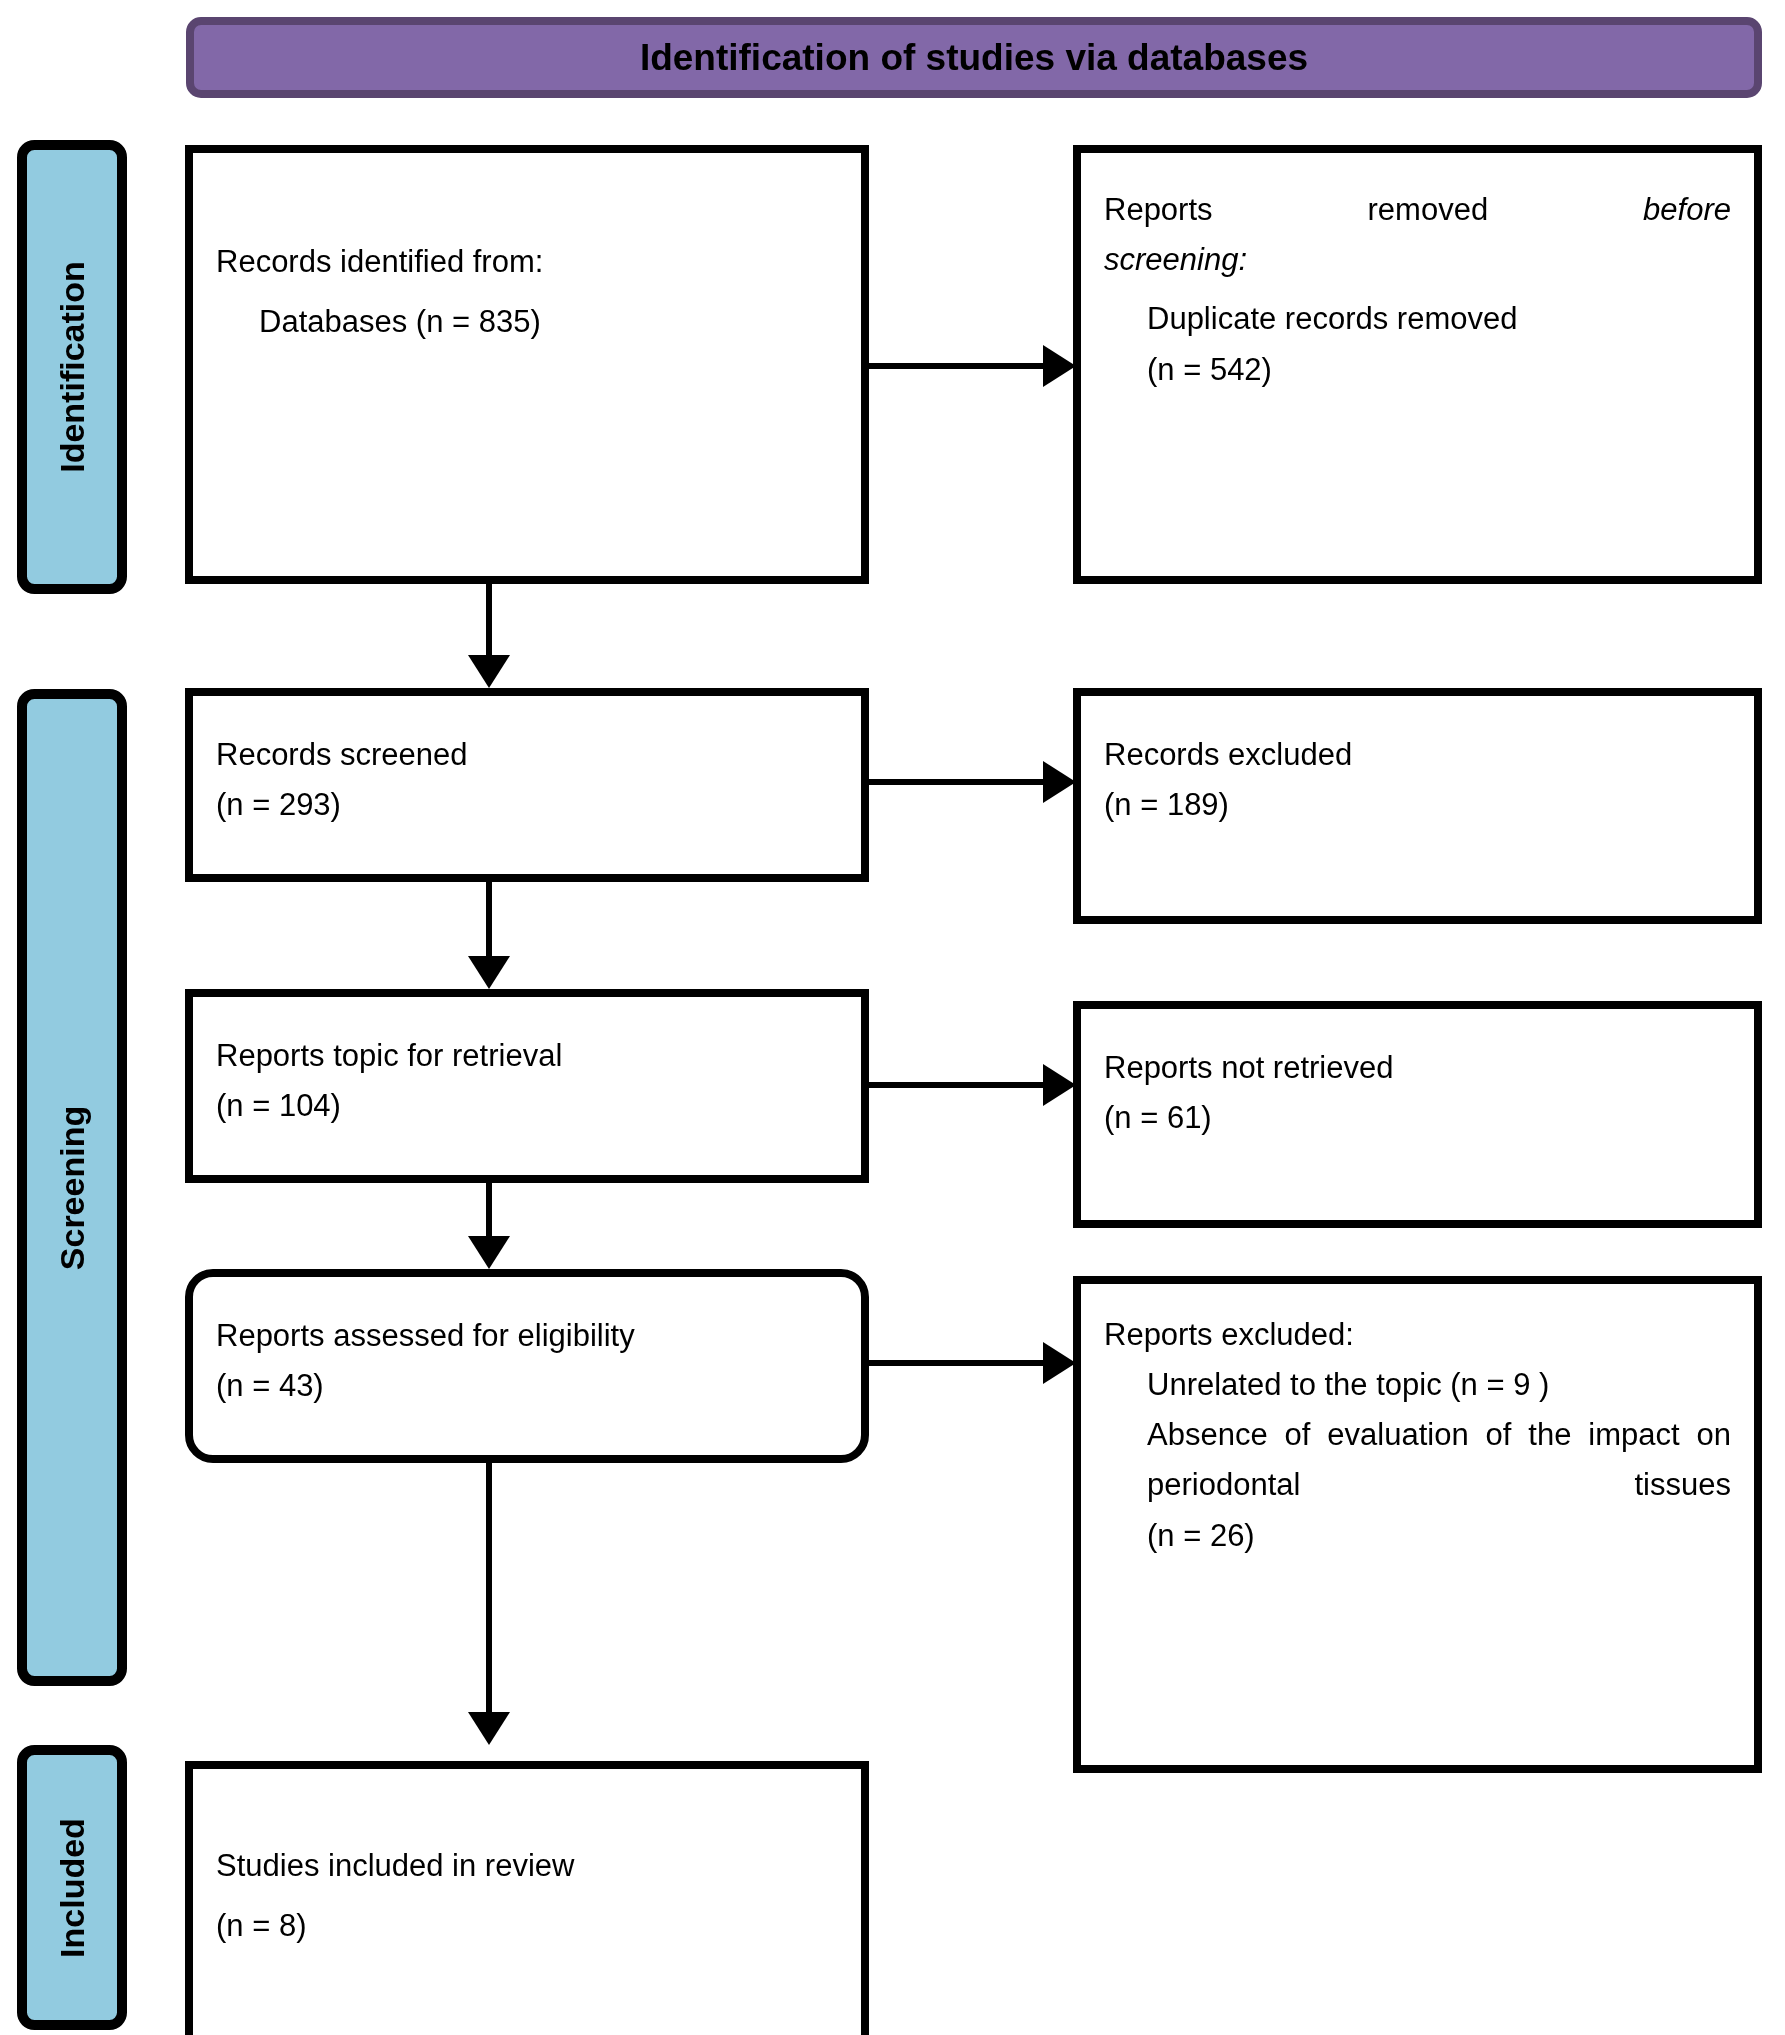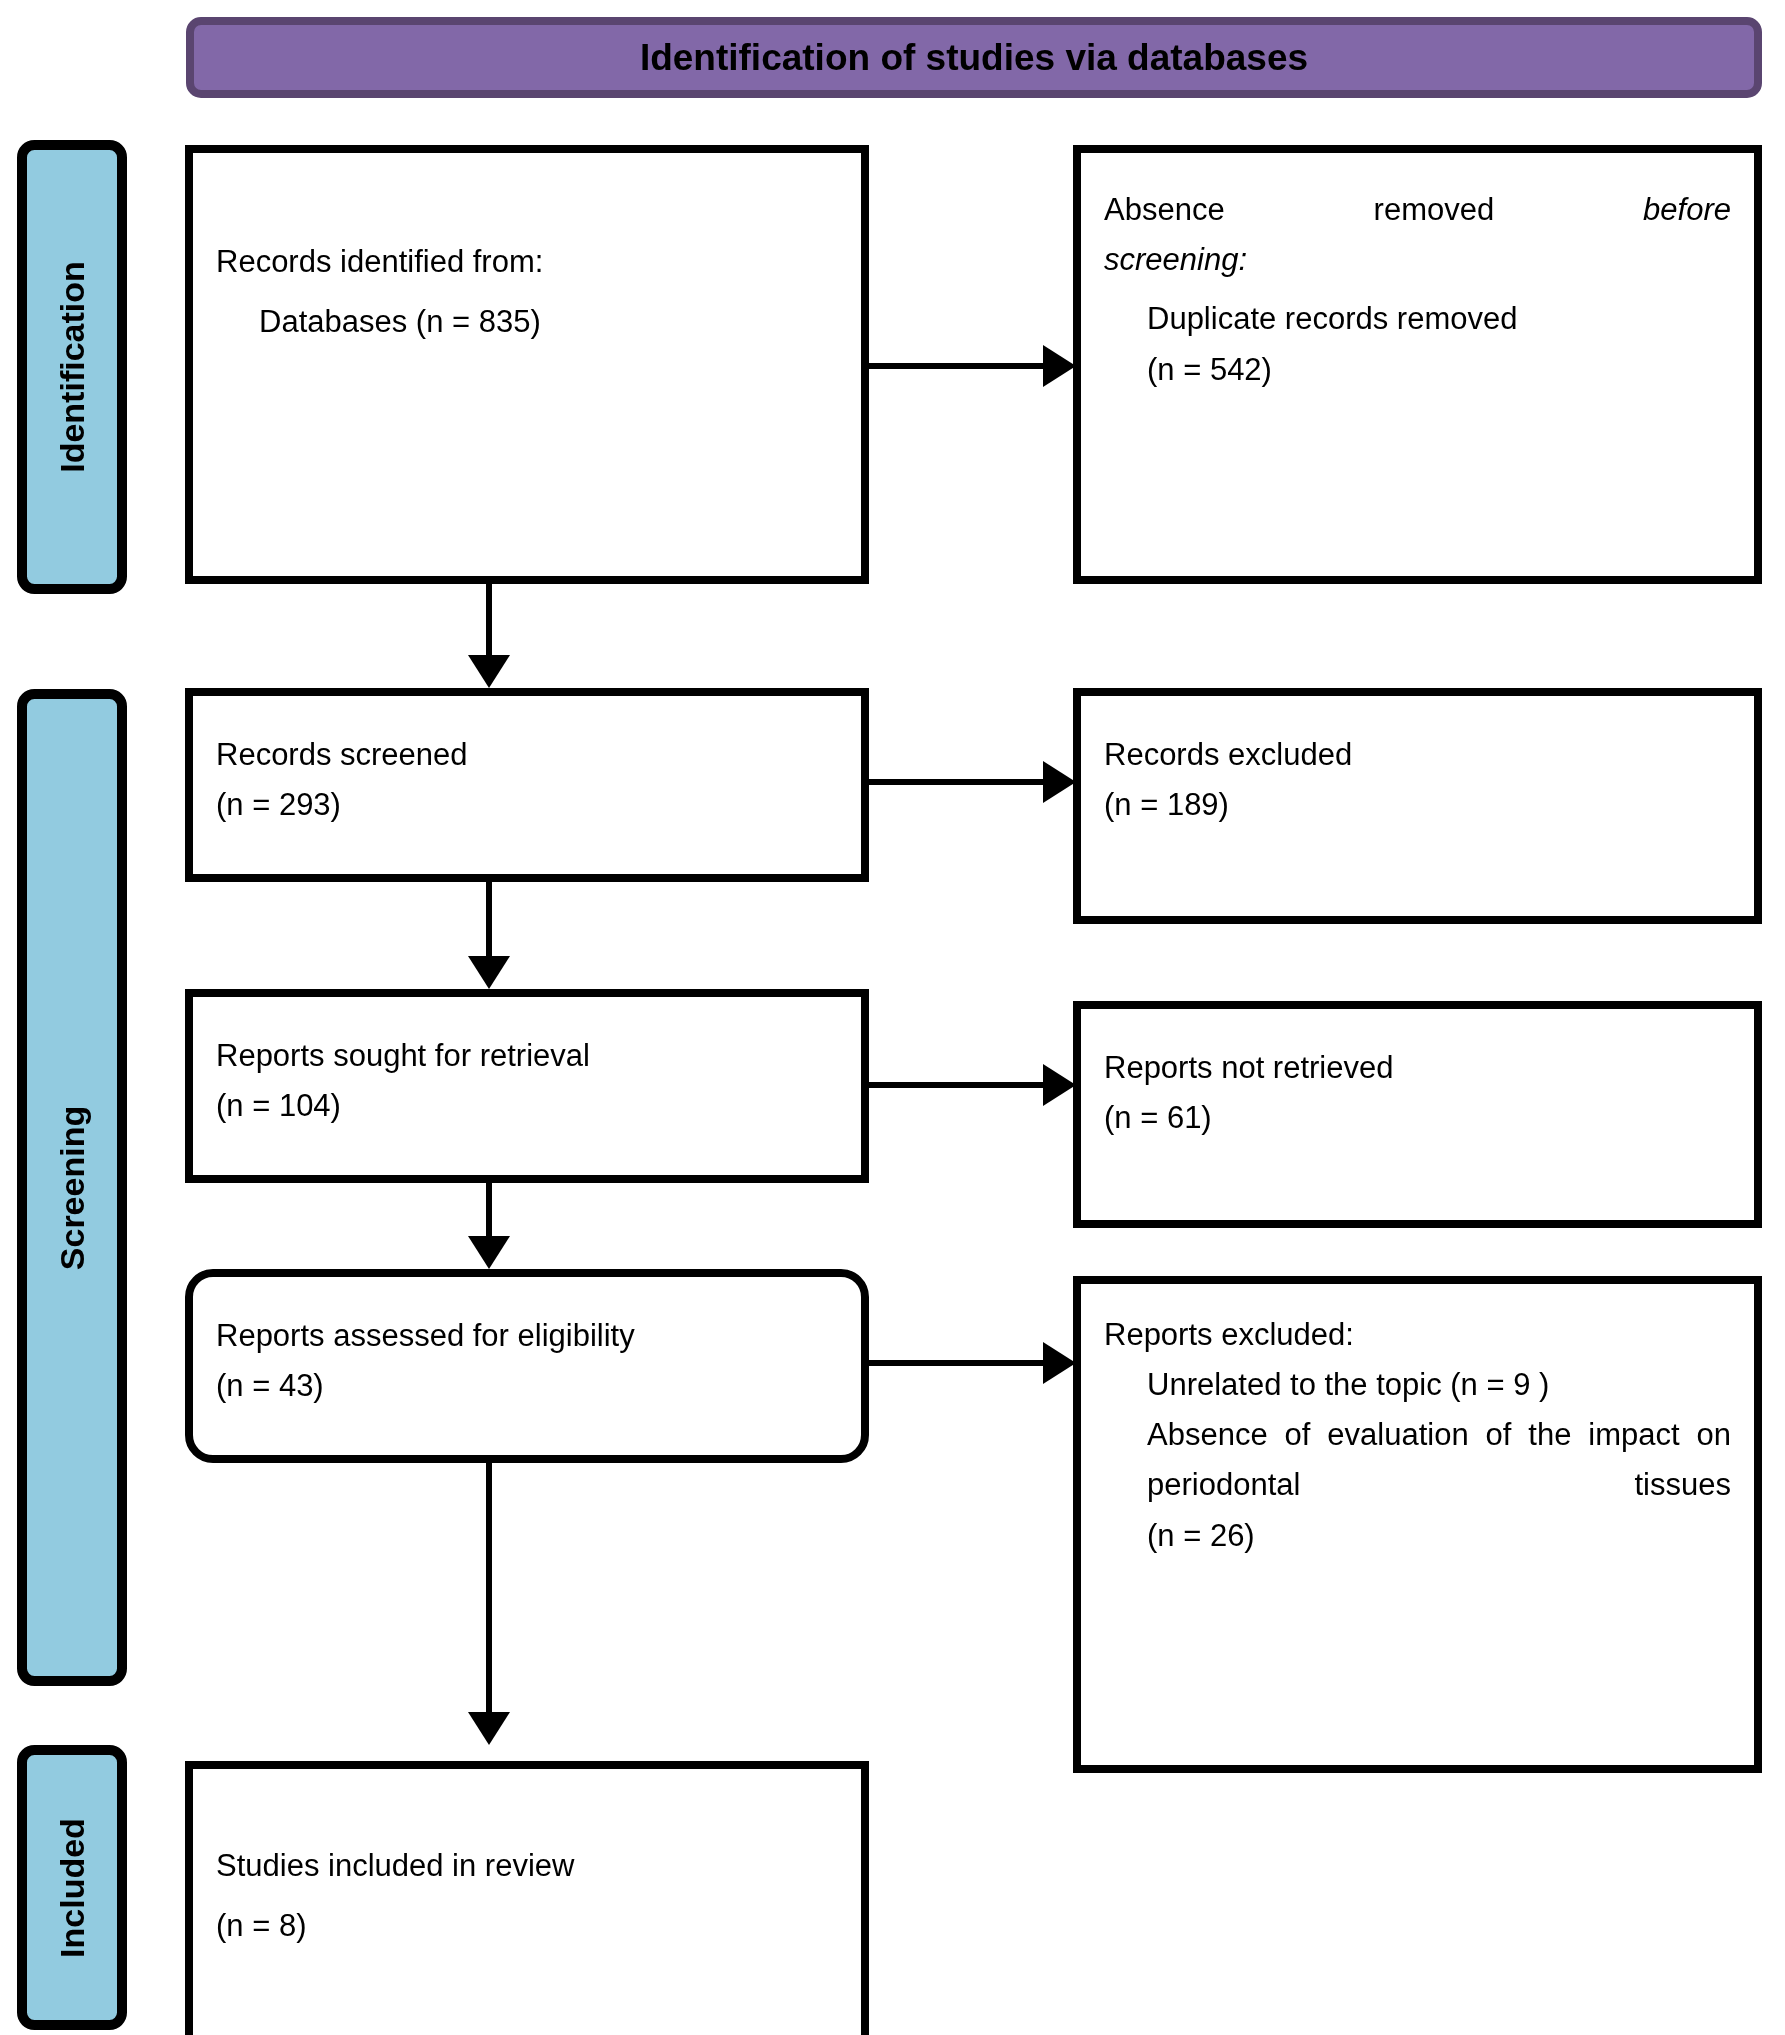--- a/index.html
+++ b/index.html
@@ -187,21 +187,21 @@
   <div class="flow-box" id="box-identified">
     <div class="pad-top"></div>
     <div class="ln">Records identified from:</div>
     <div class="spacer-sm"></div>
     <div class="ln indent">Databases (n = 835)</div>
   </div>
 
   <div class="flow-box" id="box-removed-before">
     <div class="pad-top"></div>
     <div class="justified">
-      <span>Absence</span>
+      <span>Reports</span>
       <span>removed</span>
       <span class="ital">before</span>
     </div>
     <div class="ln ital">screening:</div>
     <div class="spacer-sm"></div>
     <div class="ln indent">Duplicate records removed</div>
     <div class="ln indent">(n = 542)</div>
   </div>
 
   <div class="flow-box" id="box-screened">
@@ -211,21 +211,21 @@
   </div>
 
   <div class="flow-box" id="box-records-excluded">
     <div class="pad-top"></div>
     <div class="ln">Records excluded</div>
     <div class="ln">(n = 189)</div>
   </div>
 
   <div class="flow-box" id="box-sought">
     <div class="pad-top"></div>
-    <div class="ln">Reports sought for retrieval</div>
+    <div class="ln">Reports topic for retrieval</div>
     <div class="ln">(n = 104)</div>
   </div>
 
   <div class="flow-box" id="box-not-retrieved">
     <div class="pad-top"></div>
     <div class="ln">Reports not retrieved</div>
     <div class="ln">(n = 61)</div>
   </div>
 
   <div class="flow-box" id="box-assessed">

